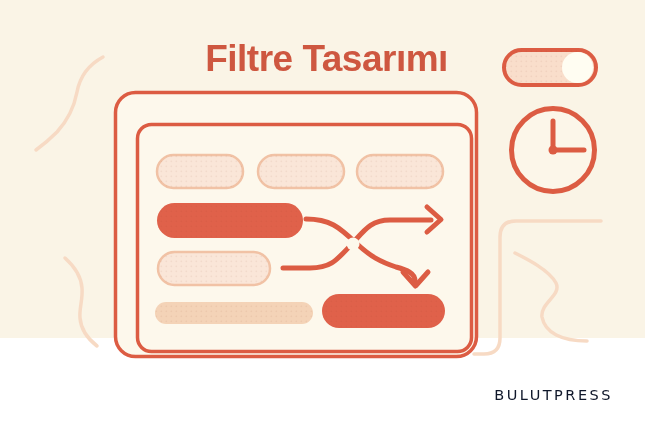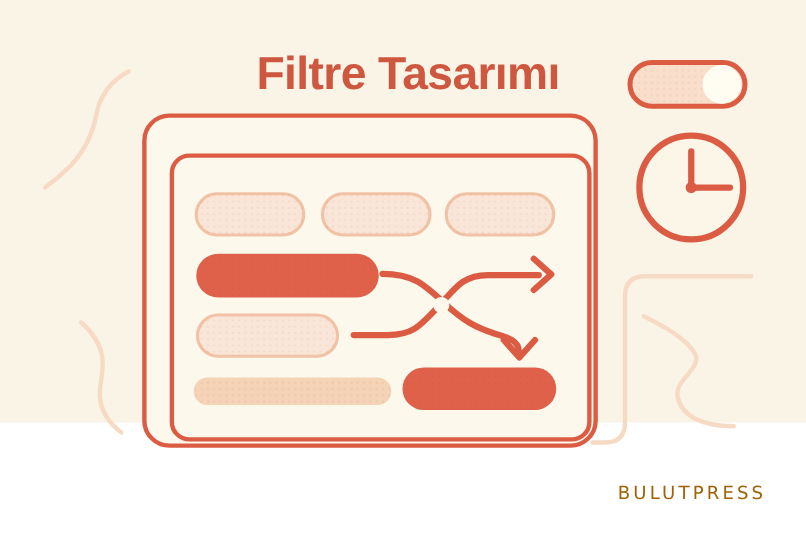--- a/index.html
+++ b/index.html
@@ -16,21 +16,21 @@
     position:absolute;left:0;right:0;top:38px;
     text-align:center;
     transform:translateX(4px);
     font-size:37px;font-weight:700;letter-spacing:-0.5px;
     color:#CE5740;
   }
   .brand{
     position:absolute;right:32px;top:387px;
     font-family:"DejaVu Sans",sans-serif;
     font-size:14.5px;font-weight:400;letter-spacing:2.5px;
-    color:#a16207;
+    color:#0f172a;
   }
 </style>
 </head>
 <body>
 
 <div class="stage">
 
   <svg width="645" height="430" viewBox="0 0 645 430">
     <defs>
       <pattern id="dots" width="5" height="5" patternUnits="userSpaceOnUse">

